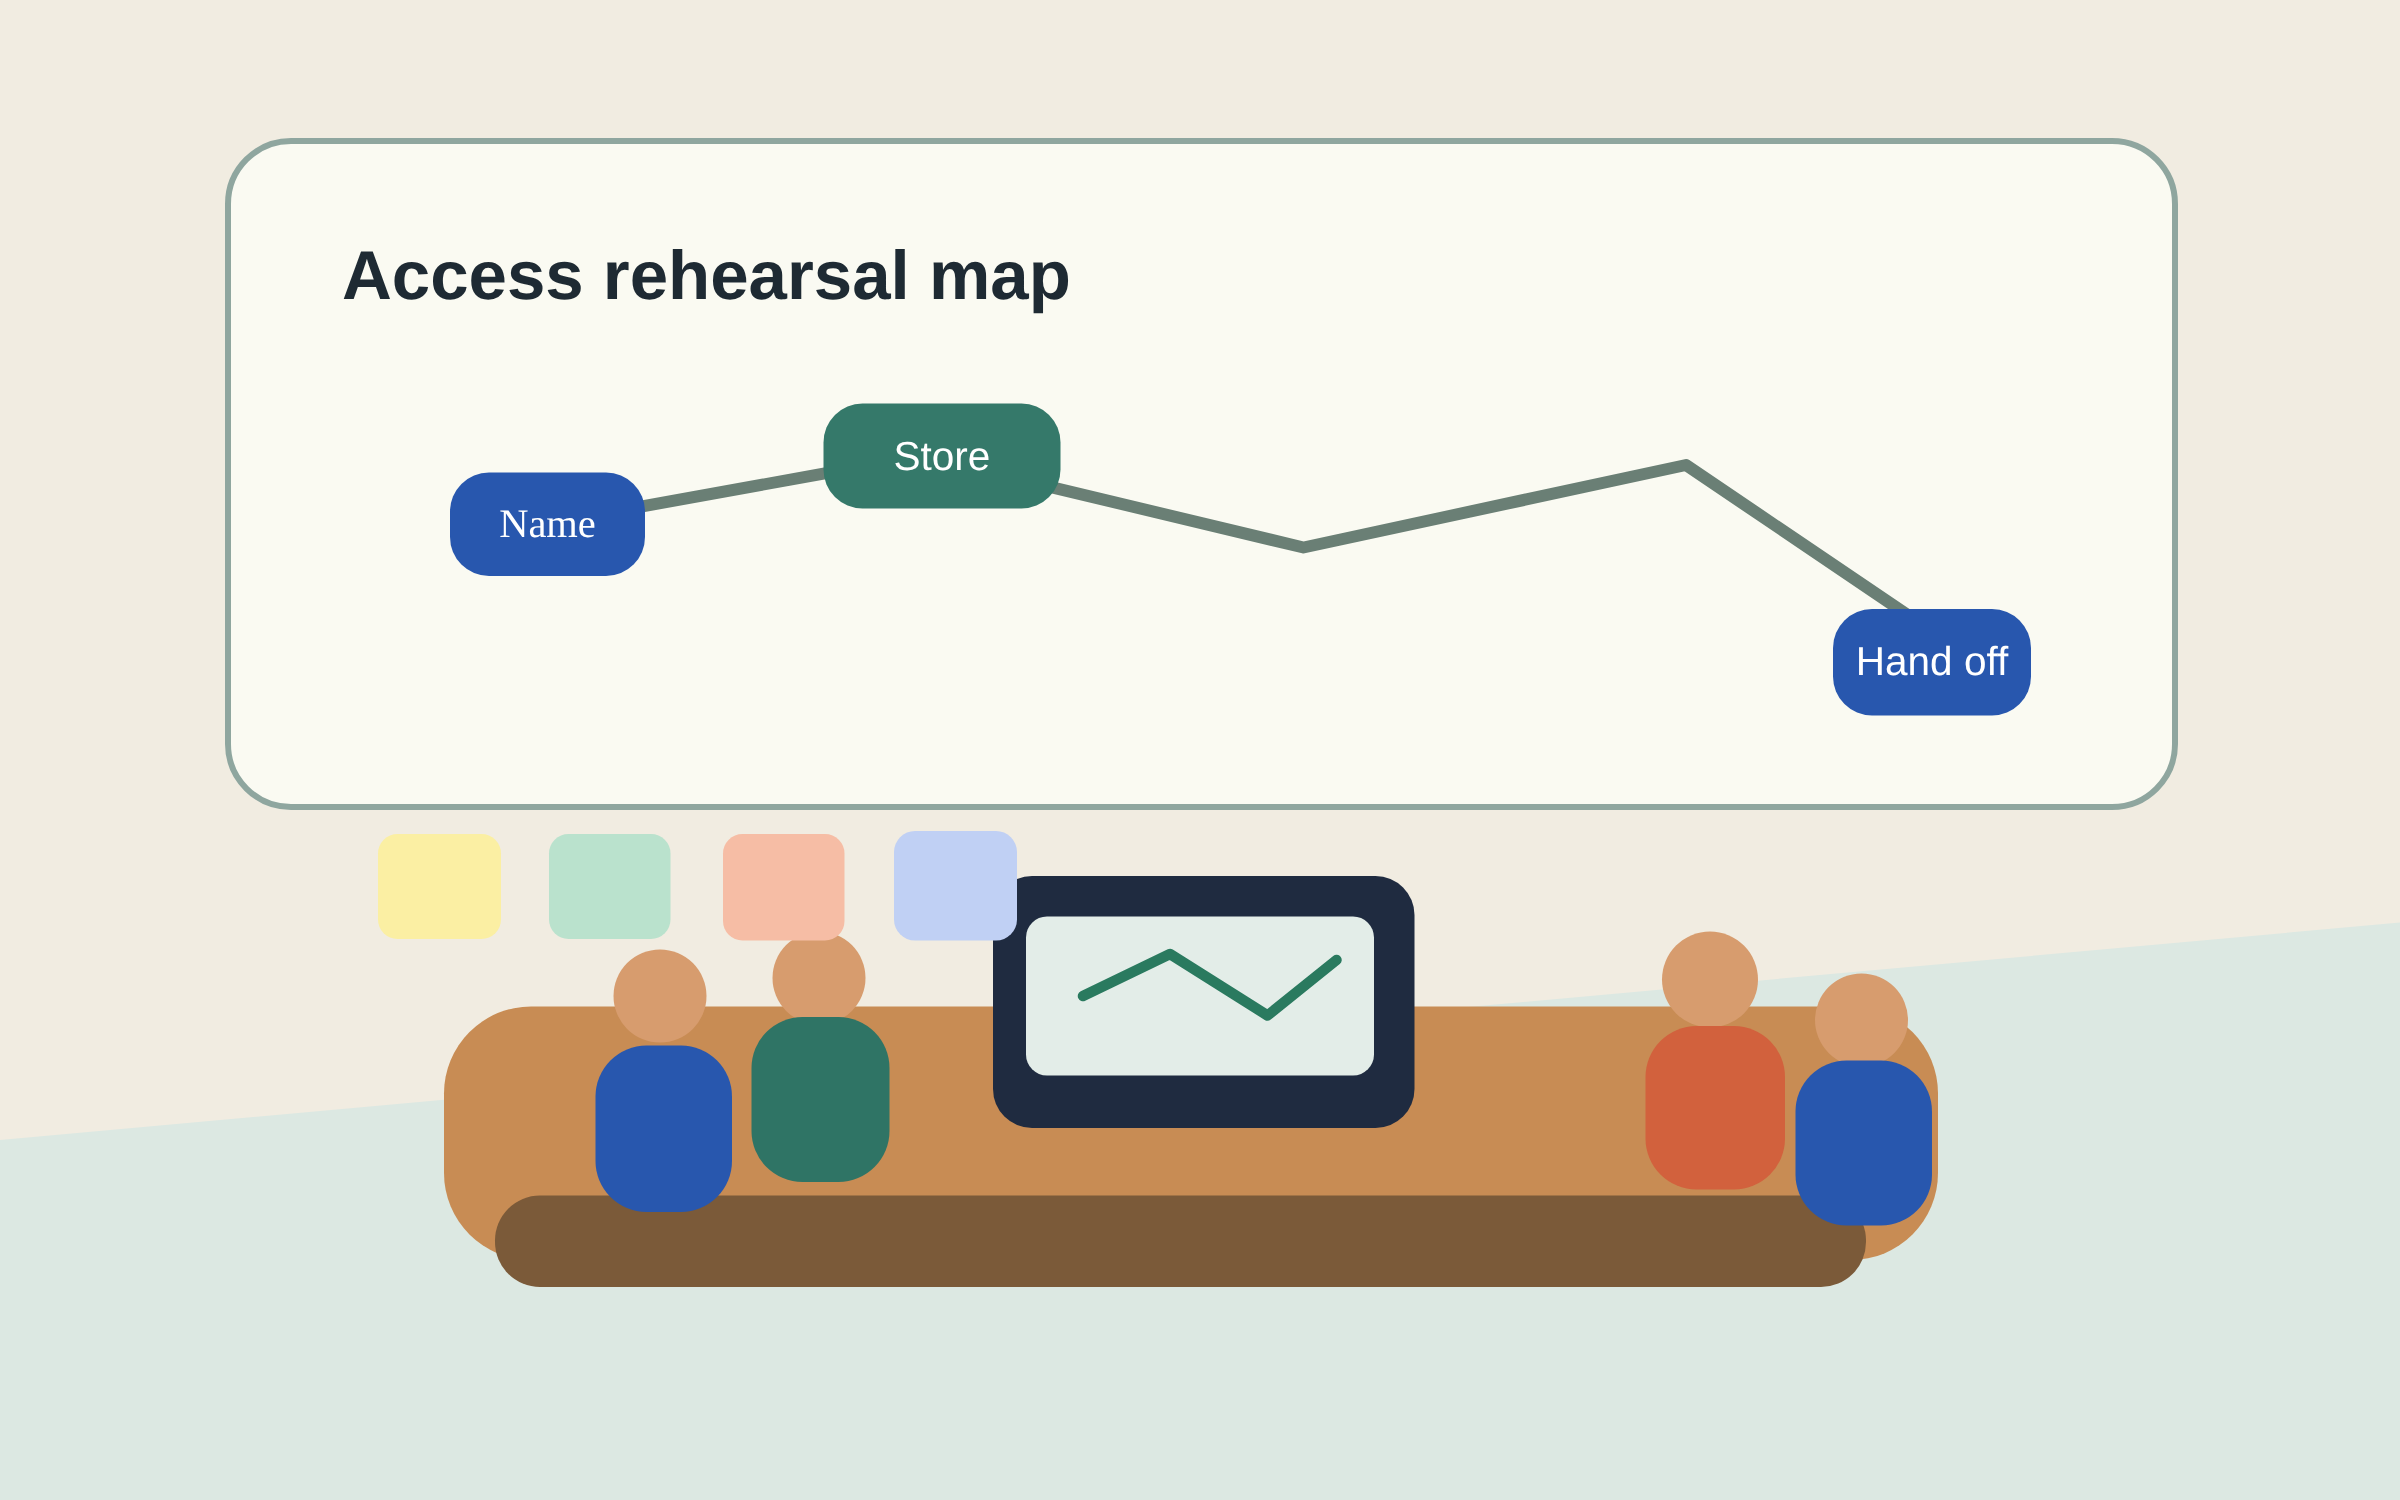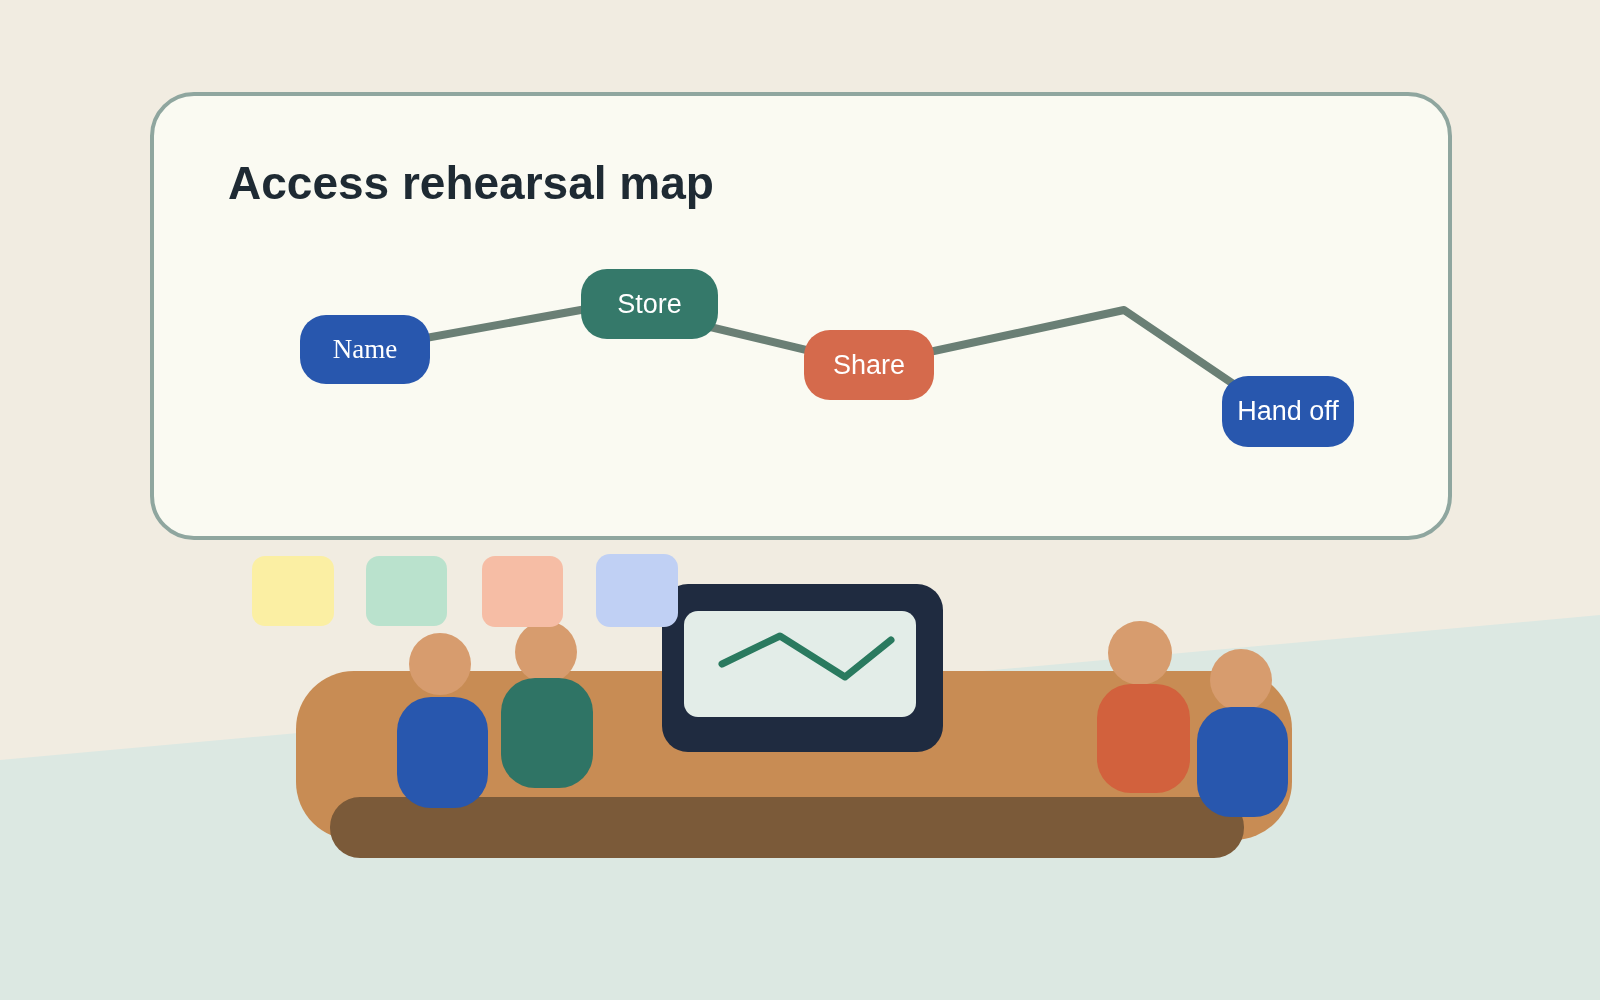--- a/index.html
+++ b/index.html
@@ -35,24 +35,24 @@
     position: absolute;
     display: flex;
     align-items: center;
     justify-content: center;
     color: #FFFFFF;
     font-size: 27px;
     border-radius: 26px;
     white-space: nowrap;
   }
   .node-name    { left: 300px;  top: 315px; width: 130px; height: 69px; background: #2857AE; font-family: Liberation Serif, serif; }
-  .node-store   { left: 549px;  top: 269px; width: 137px; height: 70px; background: #35796A; margin-left: 32px; }
+  .node-store   { left: 549px;  top: 269px; width: 158px; height: 70px; background: #35796A; }
   .node-share   { left: 804px;  top: 330px; width: 130px; height: 70px; background: #D56A4C; }
   .node-launch  { left: 1060px; top: 276px; width: 129px; height: 68px; background: #F2BE4D; }
-  .node-handoff { left: 1222px; top: 376px; width: 132px; height: 71px; background: #2857AE; }
+  .node-handoff { left: 1222px; top: 406px; width: 132px; height: 71px; background: #2857AE; }
 
   
   .note { position: absolute; border-radius: 13px; }
   .note-yellow   { left: 252px; top: 556px; width: 82px; height: 70px; background: #FBEFA3; }
   .note-mint     { left: 366px; top: 556px; width: 81px; height: 70px; background: #BAE2CD; }
   .note-peach    { left: 482px; top: 556px; width: 81px; height: 71px; background: #F6BDA5; }
   .note-lavender { left: 596px; top: 554px; width: 82px; height: 73px; background: #C0D0F4; border-radius: 14px; }
 
   
   .table-top {
@@ -111,23 +111,20 @@
   <svg class="layer" width="1600" height="1000" viewBox="0 0 1600 1000">
     <polyline points="365,349 614,304 869,365 1124,310 1288,421" fill="none" stroke="#6A7F75" stroke-width="8" stroke-linecap="round" stroke-linejoin="round"></polyline>
   </svg>
 
   <div class="node node-name">
     <span>Name</span>
   </div>
   <div class="node node-store">
     <span>Store</span>
   </div>
-  <div class="node node-share">
-    <span>Share</span>
-  </div>
   <div class="node node-handoff">
     <span>Hand off</span>
   </div>
 
   <div class="table-top"></div>
   <div class="table-front"></div>
 
   <div class="head head-1"></div>
   <div class="torso torso-1"></div>
   <div class="head head-2"></div>

